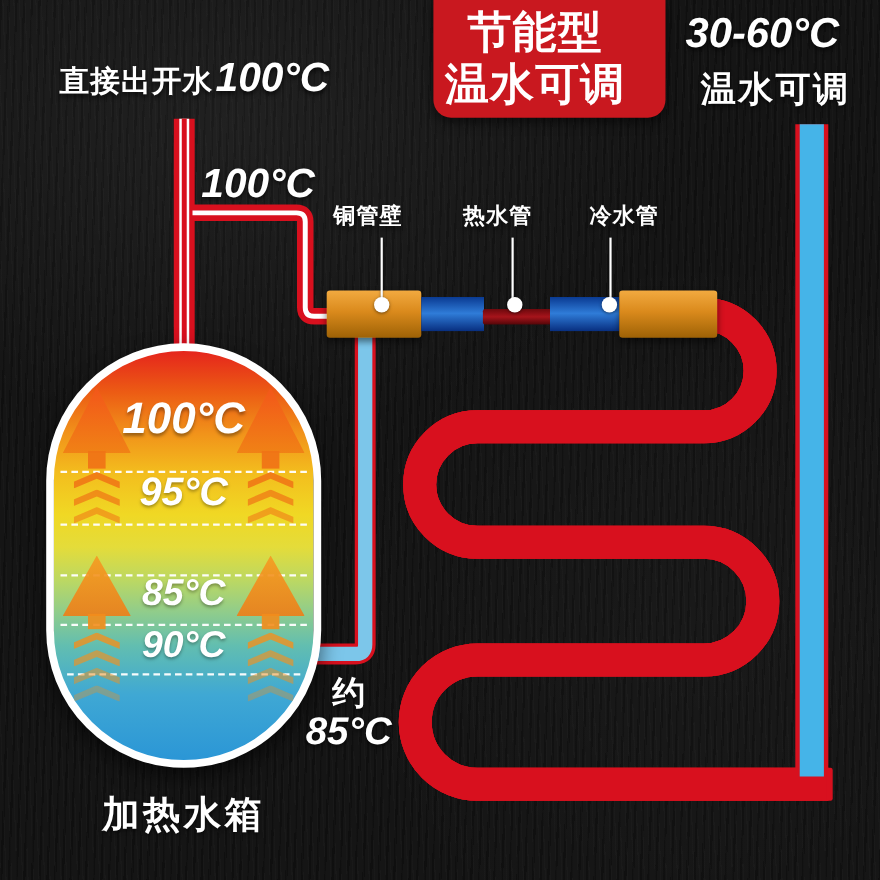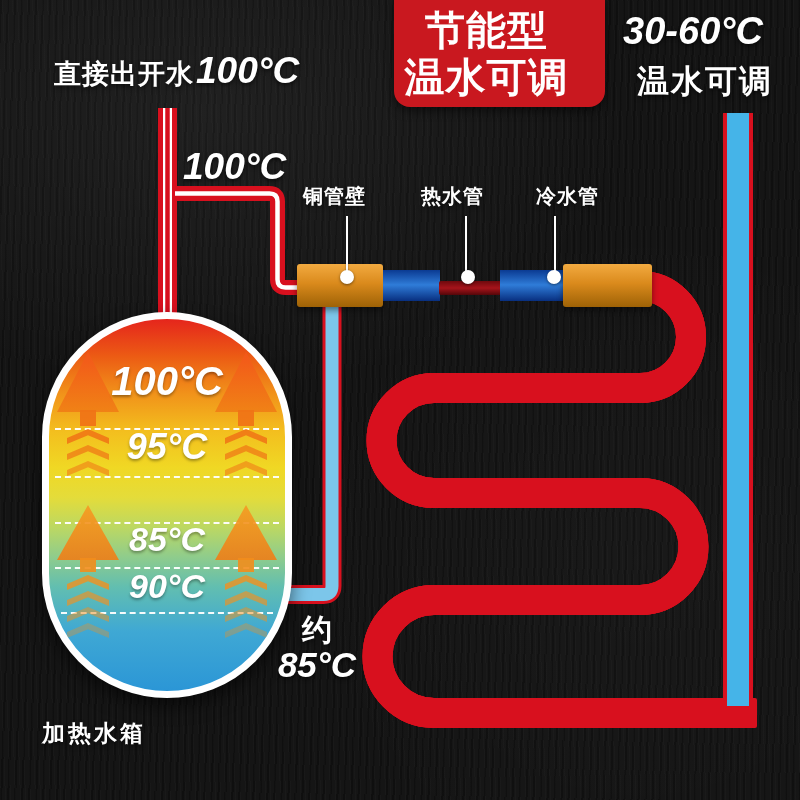--- a/index.html
+++ b/index.html
@@ -65,21 +65,21 @@
   .tlevel{left:0;right:0;text-align:center;text-shadow:0 2px 3px rgba(0,0,0,.35);}
   .head{background:linear-gradient(180deg,#F3561A,#F07F15);
     clip-path:polygon(50% 0,100% 100%,0 100%);}
   .head2{background:linear-gradient(180deg,#F59B22,#EF7D16);
     clip-path:polygon(50% 0,100% 100%,0 100%);}
   .stem{background:#F07315;}
   .stem2{background:#F28D1C;}
   .chev{width:42px;height:15px;background:#F07315;
     clip-path:polygon(0 60%,50% 0,100% 60%,100% 100%,50% 42%,0 100%);}
   .chev2{background:#F2901E;}
-  .tankname{left:42px;top:718px;width:250px;text-align:left;font-size:23px;font-weight:bold;letter-spacing:3px;}
+  .tankname{left:42px;top:718px;width:250px;text-align:center;font-size:34px;font-weight:bold;letter-spacing:3px;}
 
   
   .approx1{left:257px;top:610px;width:120px;text-align:center;font-size:30px;font-weight:bold;}
   .approx2{left:257px;top:645px;width:120px;text-align:center;font-size:35px;}
   .inlet{left:647px;top:748px;width:150px;text-align:center;font-size:29px;font-weight:bold;letter-spacing:2px;}
   .pipelabel{left:183px;top:146px;font-size:37px;}
 </style>
 </head>
 <body>
 

